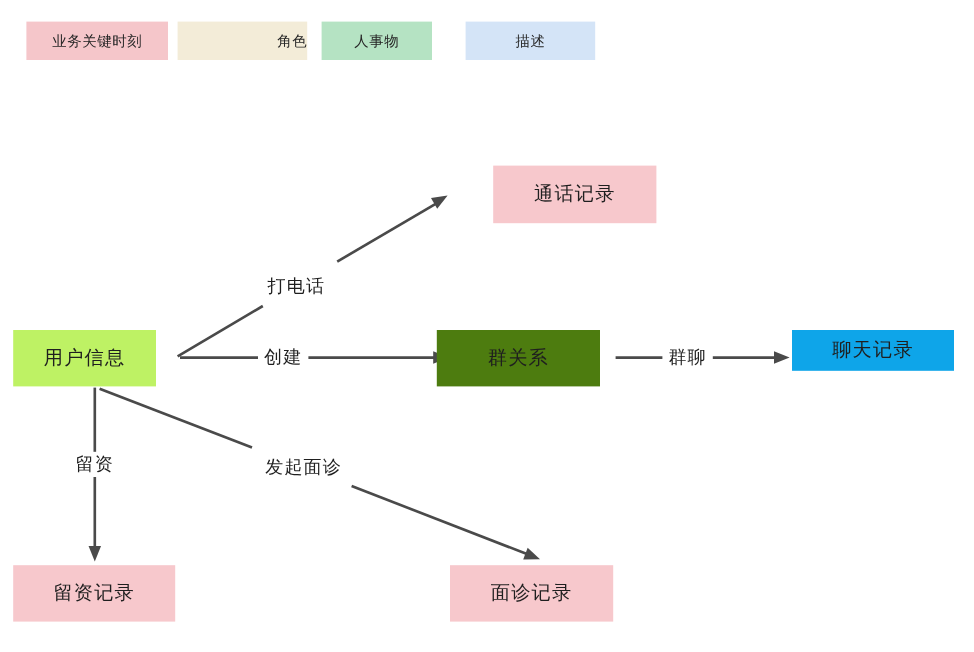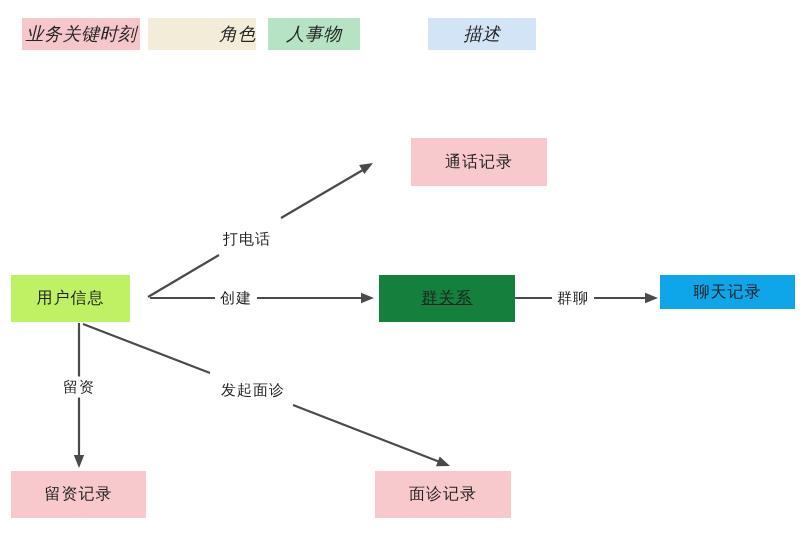--- a/index.html
+++ b/index.html
@@ -27,26 +27,25 @@
     left: 0;
     top: 0;
     width: 812px;
     height: 60px;
   }
   .legend-item {
     position: absolute;
     height: 32px;
     line-height: 32px;
     text-align: center;
-    font-size: 18px;
+    font-size: 12px;
     color: #262626;
     letter-spacing: 0.5px;
     box-sizing: border-box;
     white-space: nowrap;
-    font-style: italic;
   }
 
   
   .node {
     position: absolute;
     display: flex;
     align-items: center;
     justify-content: center;
     font-size: 16px;
     color: #1f1f1f;
@@ -85,21 +84,21 @@
 </style>
 </head>
 <body>
 
 <div id="canvas">
 
   <div class="legend">
       <div class="legend-item" style="left: 22px; top: 18px; width: 118px; background: rgb(245, 198, 202);">业务关键时刻</div>
       <div class="legend-item" style="left: 148px; top: 18px; width: 108px; background: rgb(243, 236, 216); text-align: right;">角色</div>
       <div class="legend-item" style="left: 268px; top: 18px; width: 92px; background: rgb(181, 227, 195);">人事物</div>
-      <div class="legend-item" style="left: 388px; top: 18px; width: 108px; background: rgb(212, 228, 247); margin-left: 40px;">描述</div>
+      <div class="legend-item" style="left: 388px; top: 18px; width: 108px; background: rgb(212, 228, 247);">描述</div>
     </div>
 
   <svg id="edges" viewBox="0 0 812 543" xmlns="http://www.w3.org/2000/svg">
       <g>
         <line x1="148" y1="297" x2="219" y2="255" class="edge-line"></line>
         <line x1="281" y1="218" x2="368" y2="167" class="edge-line"></line>
         <polygon points="0,0 -13,-5.2 -13,5.2" fill="#4a4a4a" transform="translate(373,163) rotate(-30)"></polygon>
       </g>
       <g>
         <line x1="150" y1="298" x2="370" y2="298" class="edge-line"></line>
@@ -116,21 +115,21 @@
       <g>
         <line x1="83" y1="324" x2="210" y2="373" class="edge-line"></line>
         <line x1="293" y1="405" x2="445" y2="464" class="edge-line"></line>
         <polygon points="0,0 -13,-5.2 -13,5.2" fill="#4a4a4a" transform="translate(450,466) rotate(21)"></polygon>
       </g>
     </svg>
 
   <div id="nodes">
       <div class="node" style="left: 11px; top: 275px; width: 119px; height: 47px; background: #bef264;">用户信息</div>
       <div class="node" style="left: 375px; top: 138px; width: 136px; height: 48px; background: rgb(247, 200, 204); margin-left: 36px;">通话记录</div>
-      <div class="node" style="left: 379px; top: 275px; width: 136px; height: 47px; background: #15803d; text-decoration: underline;">群关系</div>
+      <div class="node" style="left: 364px; top: 275px; width: 136px; height: 47px; background: #4d7c0f;">群关系</div>
       <div class="node" style="left: 660px; top: 275px; width: 135px; height: 34px; background: #0ea5e9;">聊天记录</div>
       <div class="node" style="left: 11px; top: 471px; width: 135px; height: 47px; background: rgb(247, 200, 204); text-align: center;">留资记录</div>
       <div class="node" style="left: 375px; top: 471px; width: 136px; height: 47px; background: rgb(247, 200, 204);">面诊记录</div>
     </div>
   <div id="edge-labels">
       <div class="edge-label" style="left: 247px; top: 239px;">打电话</div>
       <div class="edge-label" style="left: 236px; top: 298px;">创建</div>
       <div class="edge-label" style="left: 573px; top: 298px;">群聊</div>
       <div class="edge-label" style="left: 79px; top: 387px;">留资</div>
       <div class="edge-label" style="left: 253px; top: 390px;">发起面诊</div>

